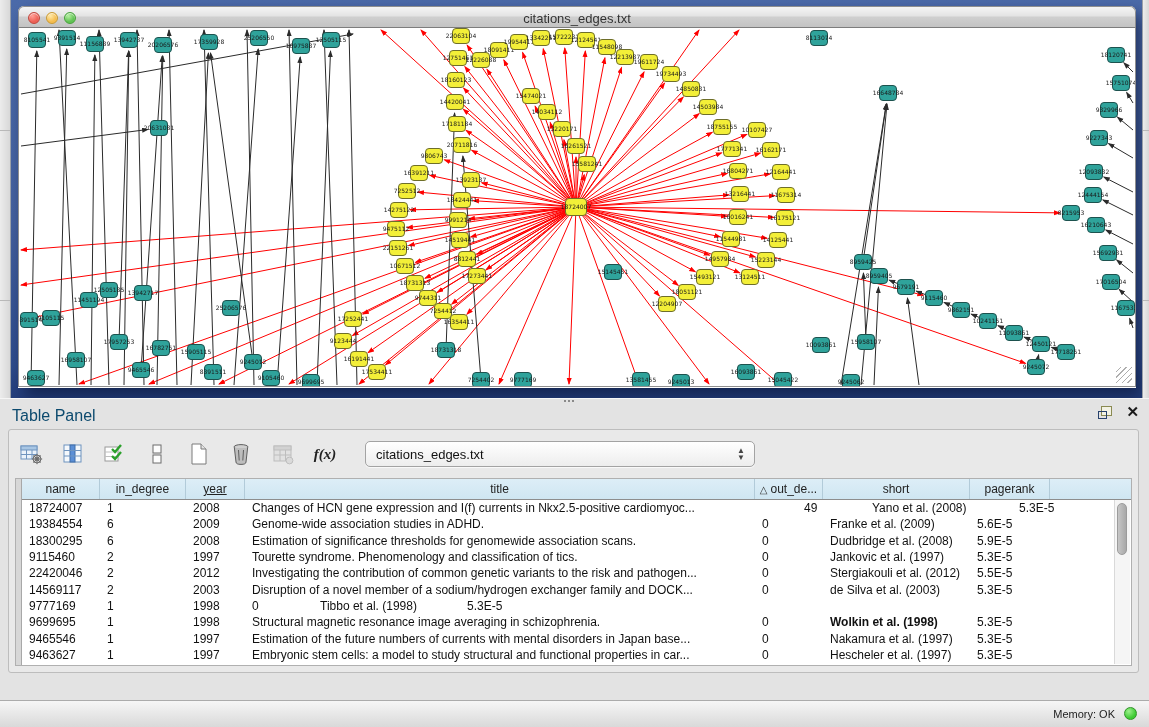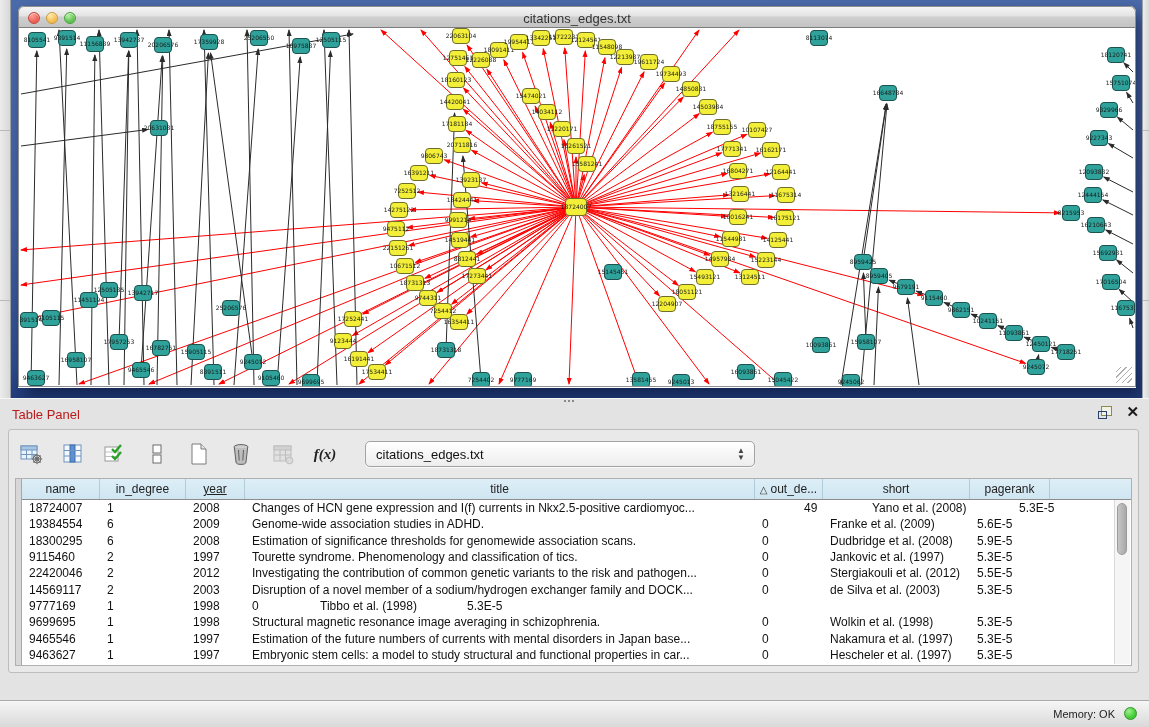--- a/index.html
+++ b/index.html
@@ -27,21 +27,21 @@
           border:1px solid #8f8f8f;border-top:none;box-sizing:content-box;}
   .canvas svg{display:block;}
   .resize-grip{position:absolute;right:3px;bottom:3px;width:16px;height:16px;
      background:repeating-linear-gradient(135deg,transparent 0 3px,#9a9a9a 3px 4px);opacity:.8;}
   .splitter{position:absolute;left:0;top:0;width:100%;height:5px;}
   .splitter .grip{position:absolute;left:563px;top:0;width:12px;height:5px;
      background:radial-gradient(circle,#8a8a8a 1px,transparent 1.4px);background-size:4px 4px;}
   
   .table-panel{position:absolute;left:0;top:398px;width:1149px;height:302px;background:#e3e3e3;border-top:1px solid #f6f6f6;}
   .tp-header{position:absolute;left:0;top:2px;width:100%;height:26px;}
-  .tp-title{position:absolute;left:12px;top:6px;font-size:13px;color:#b91c1c;}
+  .tp-title{position:absolute;left:12px;top:6px;font-size:16px;color:#0c4a6e;}
   .tp-icons{position:absolute;right:10px;top:4px;display:flex;gap:14px;align-items:center;}
   .float-icon{position:relative;width:14px;height:13px;}
   .float-icon .sq1{position:absolute;left:3px;top:0;width:9px;height:8px;border:1.5px solid #8a8a52;background:#f2f2e4;}
   .float-icon .sq2{position:absolute;left:0;top:5px;width:7px;height:6px;border:1.5px solid #27416b;background:transparent;}
   .close-icon{font-size:15px;font-weight:bold;color:#1a1a1a;line-height:14px;cursor:default;}
   .tp-box{position:absolute;left:8px;top:30px;width:1131px;height:244px;background:#e9e9e9;
           border:1px solid #bdbdbd;border-radius:3px;box-sizing:border-box;}
   .toolbar{position:absolute;left:6px;top:5px;height:38px;display:flex;align-items:center;gap:10px;}
   .tbtn{width:32px;height:32px;display:flex;align-items:center;justify-content:center;border-radius:4px;}
   .tbtn svg{display:block;}
@@ -920,21 +920,21 @@
             <div class="td" style="width: 68px;">0</div>
             <div class="td" style="width: 147px;">Tibbo et al. (1998)</div>
             <div class="td" style="width: 80px;">5.3E-5</div>
           </div>
           <div class="tr">
             <div class="td" style="width: 78px;">9699695</div>
             <div class="td" style="width: 86px;">1</div>
             <div class="td" style="width: 59px;">1998</div>
             <div class="td" style="width: 510px;">Structural magnetic resonance image averaging in schizophrenia.</div>
             <div class="td" style="width: 68px;">0</div>
-            <div class="td" style="width: 147px;">Wolkin et al. (1998)</div>
+            <div class="td" style="width: 147px; font-weight: bold;">Wolkin et al. (1998)</div>
             <div class="td" style="width: 80px;">5.3E-5</div>
           </div>
           <div class="tr">
             <div class="td" style="width: 78px;">9465546</div>
             <div class="td" style="width: 86px;">1</div>
             <div class="td" style="width: 59px;">1997</div>
             <div class="td" style="width: 510px;">Estimation of the future numbers of currents with mental disorders in Japan base...</div>
             <div class="td" style="width: 68px;">0</div>
             <div class="td" style="width: 147px;">Nakamura et al. (1997)</div>
             <div class="td" style="width: 80px;">5.3E-5</div>

